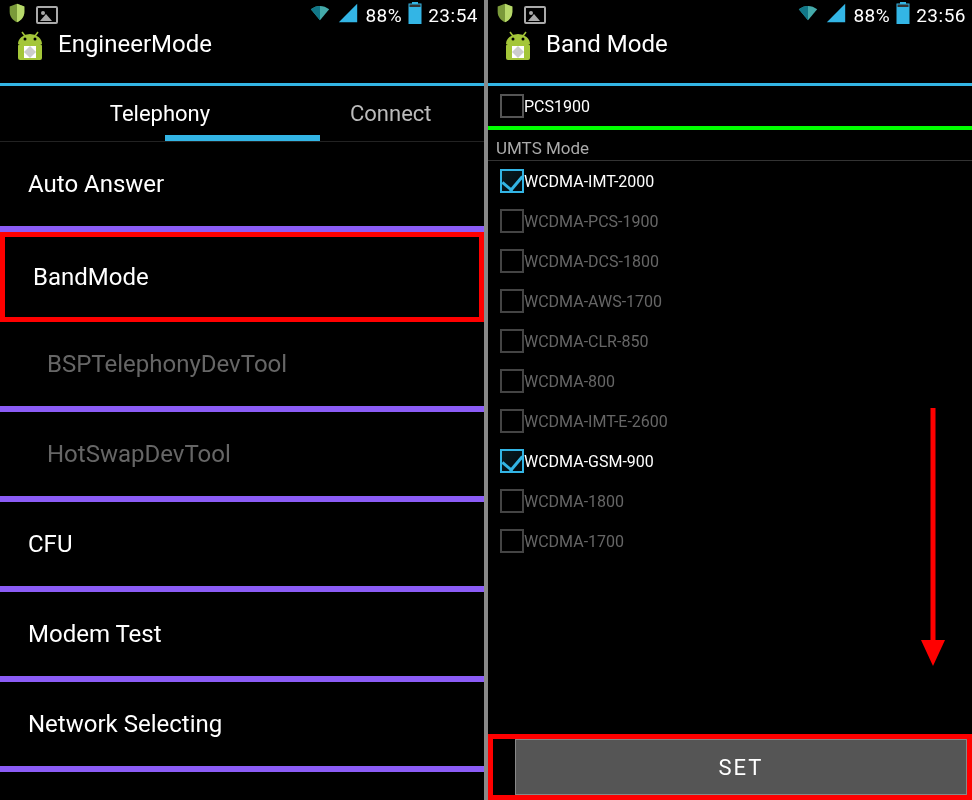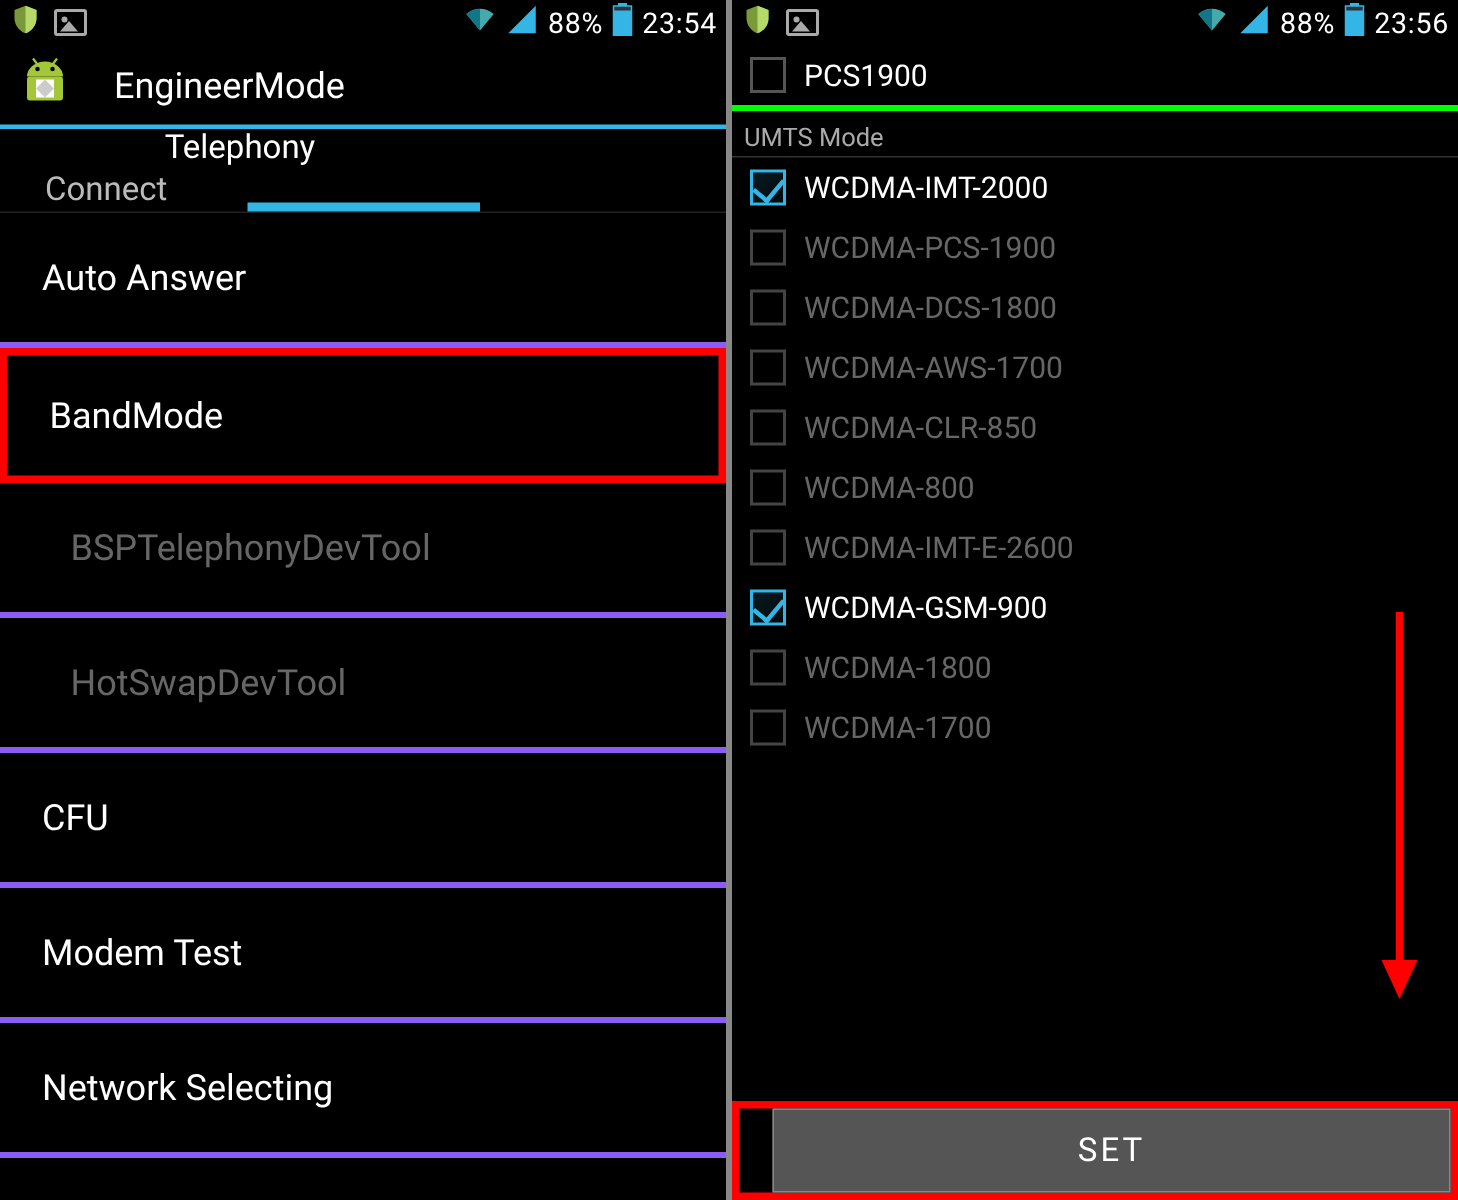--- a/index.html
+++ b/index.html
@@ -50,36 +50,34 @@
   }
   .wifi-icon svg { width: 22px; height: 22px; }
   .signal-icon svg { width: 22px; height: 22px; }
   .battery-icon svg { width: 14px; height: 22px; }
   .battery-pct, .clock { color: #fff; font-size: 19px; letter-spacing: 0.5px; }
 
   
   .actionbar {
     height: 56px;
     display: flex;
-    align-items: center;
     padding: 0 12px;
-    gap: 28px;
+    gap: 10px;
     border-bottom: 3px solid #33b5e5;
     position: relative;
   }
   .android-icon svg { width: 36px; height: 36px; }
   .actionbar-title { font-size: 24px; font-weight: 400; color: #fff; }
 
   
   .tabbar {
     height: 56px;
     display: flex;
     border-bottom: 1px solid #222;
     position: relative;
-    flex-direction: column;
   }
   .tab {
     flex: 0 0 auto;
     display: flex;
     align-items: center;
     justify-content: center;
     font-size: 22px;
     color: #bbb;
     padding: 0 10px;
   }
@@ -94,31 +92,30 @@
   }
   
   .list { flex: 1; overflow: hidden; }
   .list-item {
     height: 90px;
     display: flex;
     align-items: center;
     padding: 0 28px;
     font-size: 24px;
     color: #fff;
-    border-bottom: 4px solid #8b5cf6;
+    border-bottom: 6px solid #8b5cf6;
   }
   .list-item.disabled { color: #666; padding-left: 47px; }
   .highlight-red { border: 5px solid #f00; }
   
   .band-item {
     display: flex;
     align-items: center;
     padding: 8px 12px;
-    gap: 12px;
-    font-size: 20px;
+    font-size: 16px;
     color: #fff;
   }
   .band-item.disabled { color: #666; }
   .checkbox {
     width: 24px; height: 24px; border: 2px solid #555; position: relative;
     flex-shrink: 0;
   }
   .checkbox.disabled { border-color: #444; }
   .checkbox.checked {
     border-color: #33b5e5;
@@ -283,20 +280,35 @@
         <svg viewBox="0 0 14 22">
             <rect x="4" y="0" width="6" height="2" fill="#33b5e5"></rect>
             <rect x="1" y="2" width="12" height="20" fill="#333" stroke="#33b5e5"></rect>
             <rect x="1" y="5" width="12" height="17" fill="#33b5e5"></rect>
           </svg>
       </span>
       <span class="clock">23:56</span>
     </div>
   </div>
 
+  <div class="actionbar">
+    <span class="android-icon">
+      <svg viewBox="0 0 36 36">
+        <rect x="6" y="14" width="24" height="16" rx="2" fill="#a4c639"></rect>
+        <path d="M6 14 a12 10 0 0 1 24 0 Z" fill="#a4c639"></path>
+        <circle cx="13" cy="9" r="1.5" fill="#000"></circle>
+          <circle cx="23" cy="9" r="1.5" fill="#000"></circle>
+        <line x1="10" y1="2" x2="13" y2="6" stroke="#a4c639" stroke-width="1.5"></line>
+        <line x1="26" y1="2" x2="23" y2="6" stroke="#a4c639" stroke-width="1.5"></line>
+        <rect x="12" y="16" width="12" height="12" fill="#fff"></rect>
+        <path d="M18 16 L24 22 L18 28 L12 22 Z" fill="#ccc"></path>
+      </svg>
+    </span>
+    <span class="actionbar-title">Band Mode</span>
+  </div>
 
   <div id="gsm-list">
       <div class="band-item">
         <span class="checkbox"></span>
         <span>PCS1900</span>
       </div>
     </div>
   <div class="section-divider-green"></div>
   <div class="section-header">UMTS Mode</div>
   <div id="umts-list" style="flex:1; overflow:hidden;text-align:right;">

